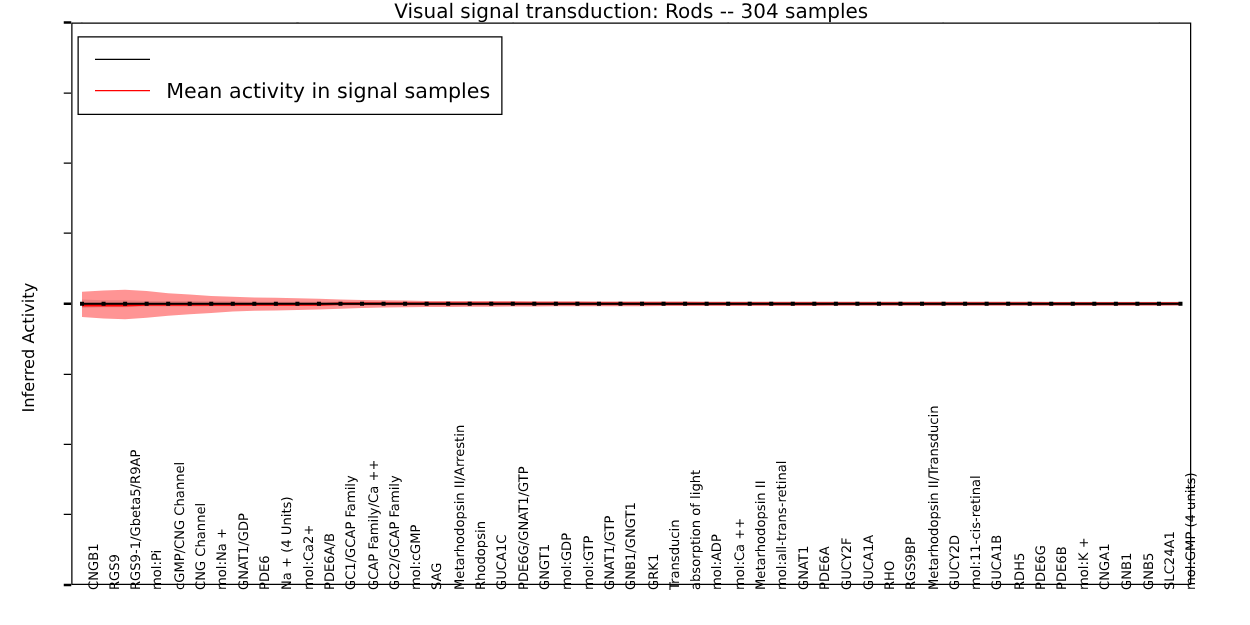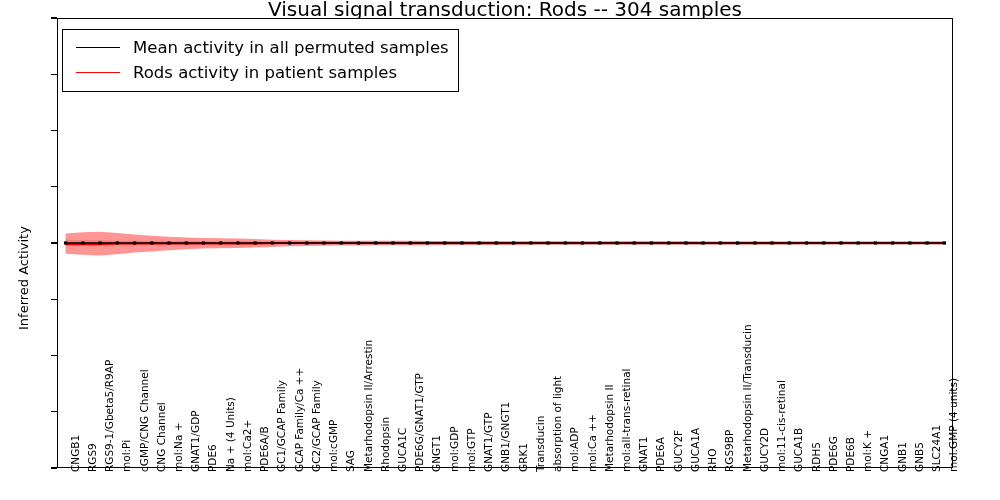--- a/index.html
+++ b/index.html
@@ -4,21 +4,21 @@
 <style>
   html,body{margin:0;padding:0;}
   body{
     width:1000px;height:500px;background:#ffffff;
     font-family:"DejaVu Sans", sans-serif;
     overflow:hidden;position:relative;
   }
   #fig{position:absolute;left:0;top:0;width:1000px;height:500px;}
   .chart-title{
     position:absolute;left:57px;top:0px;width:896px;height:18px;
-    text-align:center;font-size:20px;color:#000;
+    text-align:center;font-size:16px;color:#000;
     line-height:18px;white-space:nowrap;
   }
   .ylabel{
     position:absolute;font-size:13px;color:#000;
     transform:rotate(-90deg);transform-origin:0 0;
     left:16px;top:330px;white-space:nowrap;
   }
   .xlabel{
     position:absolute;left:57px;top:479px;width:896px;
     text-align:center;font-size:13px;color:#000;white-space:nowrap;
@@ -200,21 +200,20 @@
       <div class="xcat-label" style="left: 879.462px; top: 472px;">CNGA1</div>
       <div class="xcat-label" style="left: 896.692px; top: 472px;">GNB1</div>
       <div class="xcat-label" style="left: 913.923px; top: 472px;">GNB5</div>
       <div class="xcat-label" style="left: 931.154px; top: 472px;">SLC24A1</div>
       <div class="xcat-label" style="left: 948.385px; top: 472px;">mol:GMP (4 units)</div>
     </div>
 
   <div class="legend-box">
     <div class="legend-row">
       <span class="legend-swatch" id="lg-sw-0" style="border-top-color: rgb(0, 0, 0);"></span>
-      <span class="legend-text">Mean activity in all permuted samples</span>
     </div>
     <div class="legend-row">
       <span class="legend-swatch" id="lg-sw-1" style="border-top-color: rgb(255, 0, 0);"></span>
-      <span class="legend-text">Rods activity in patient samples</span>
+      <span class="legend-text">Mean activity in signal samples</span>
     </div>
   </div>
 
 </div>
 
 </body></html>

